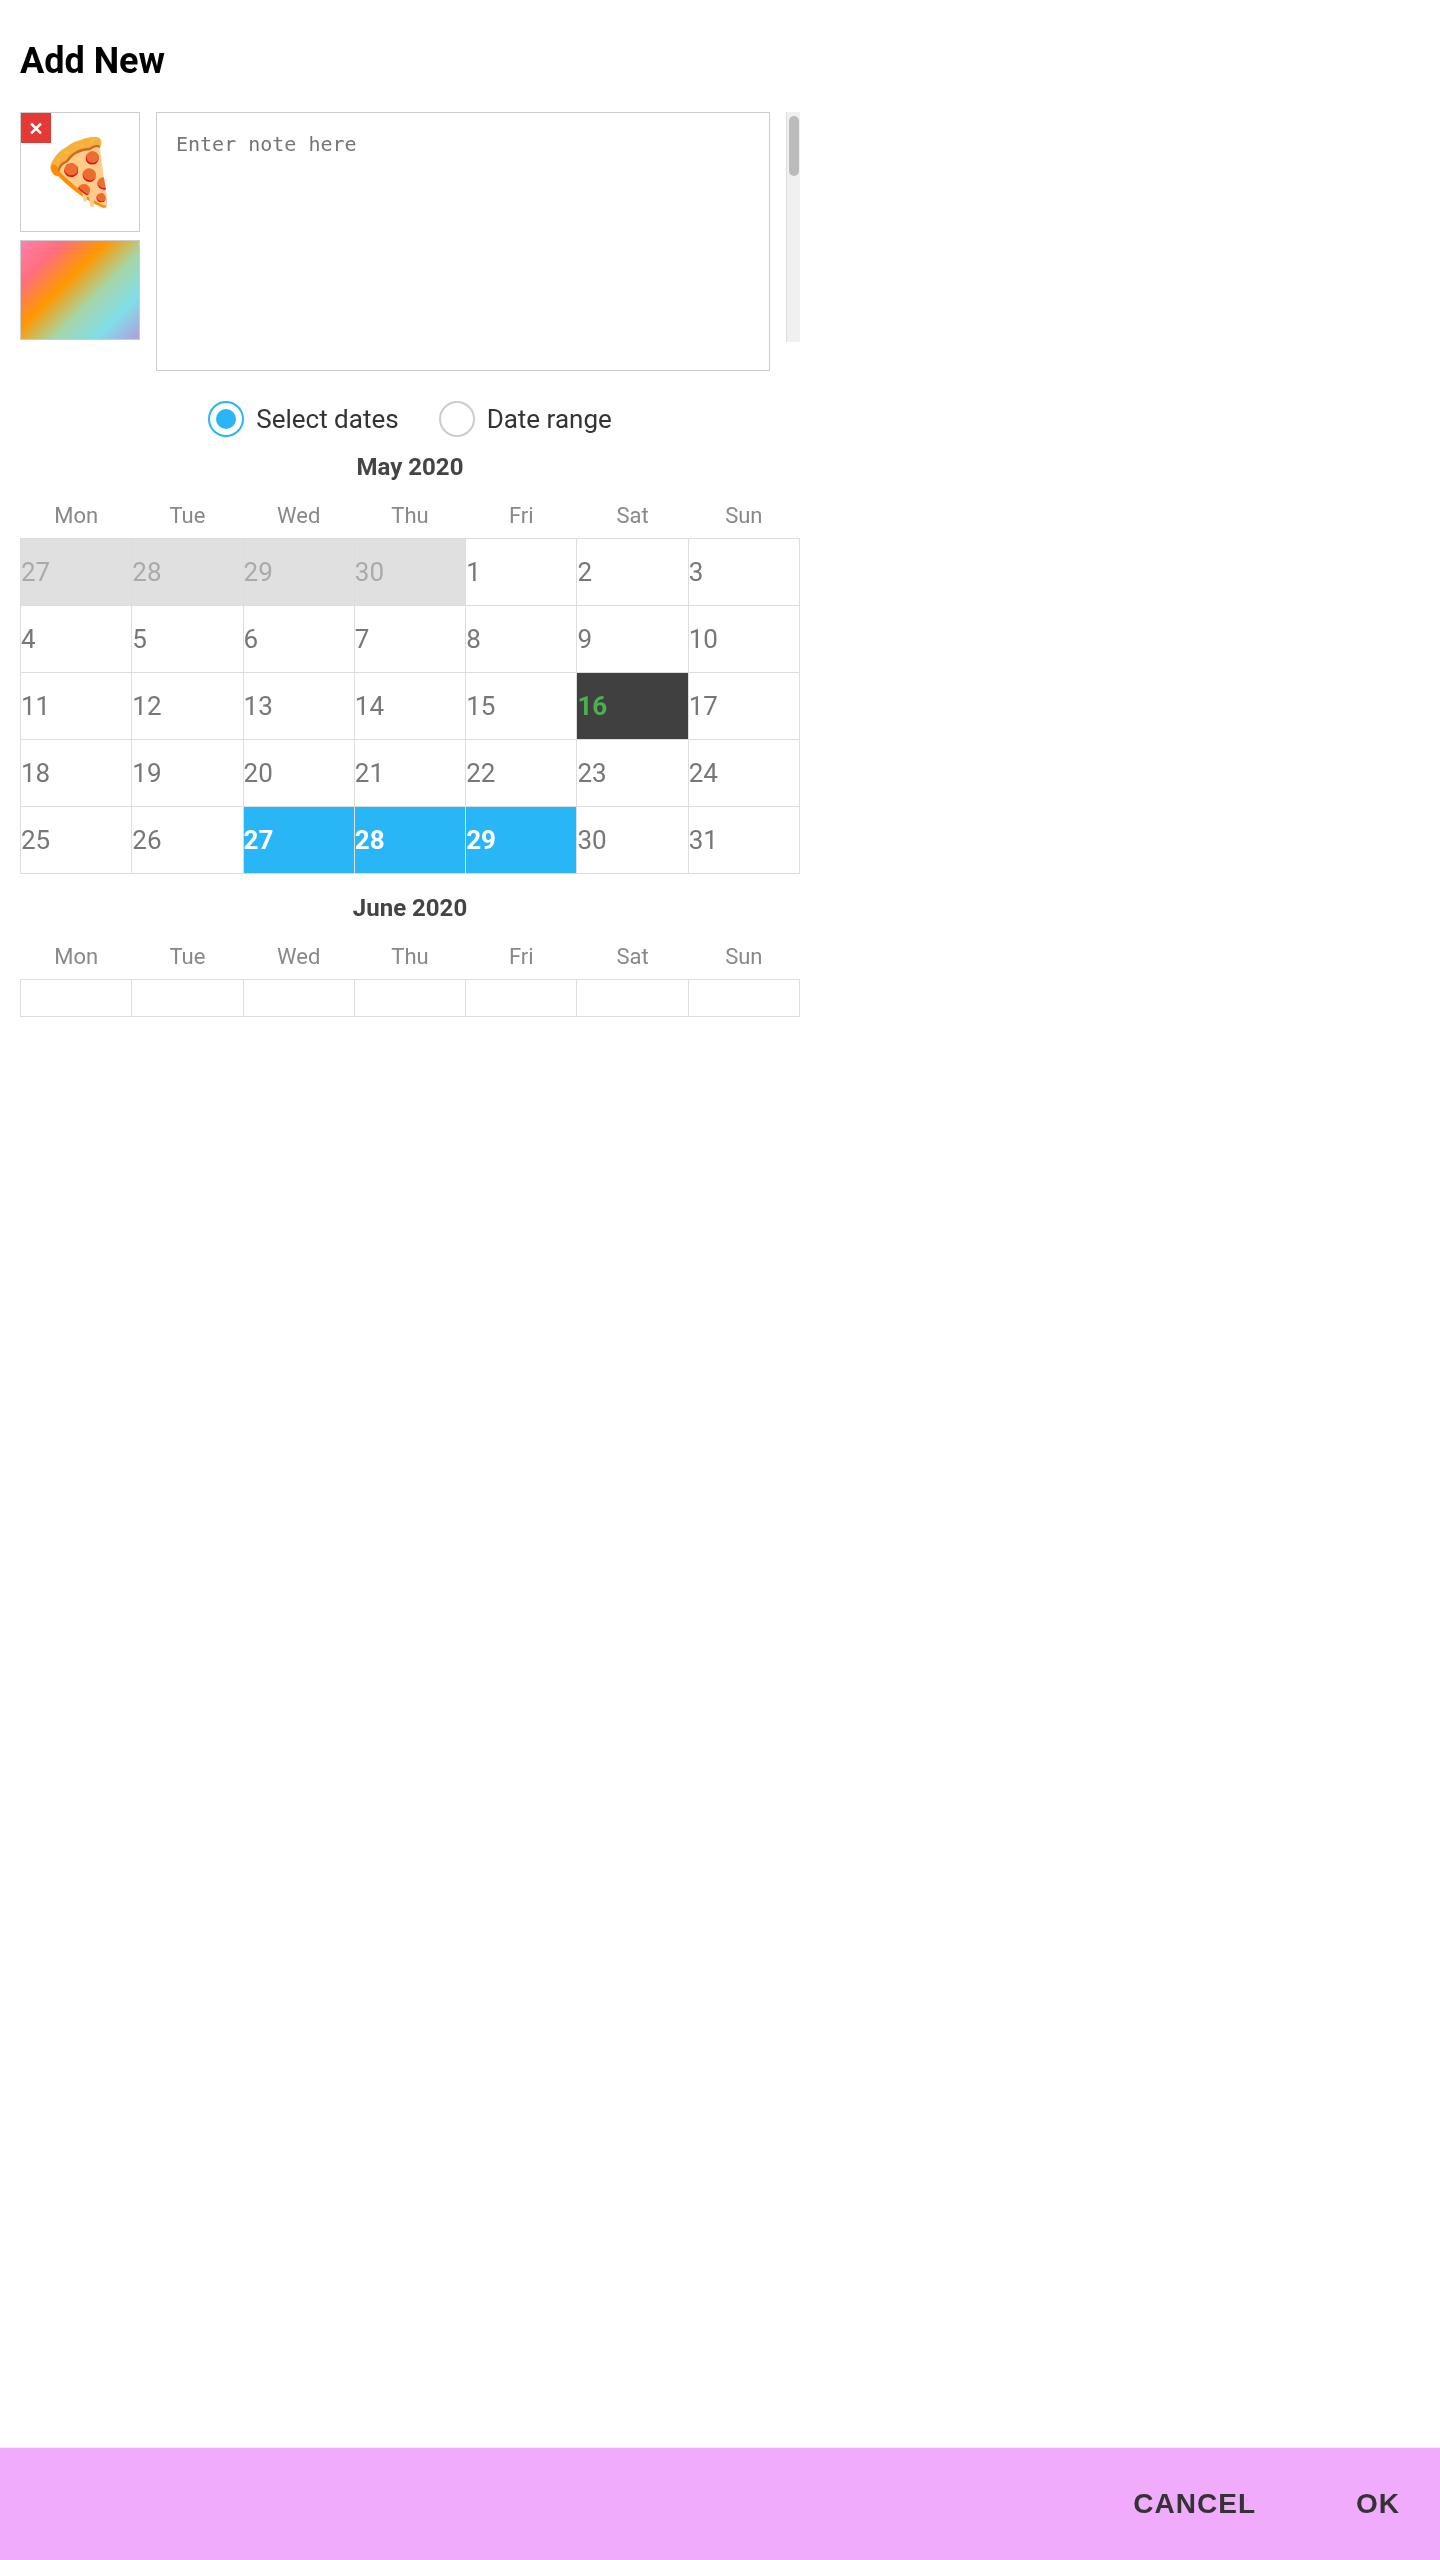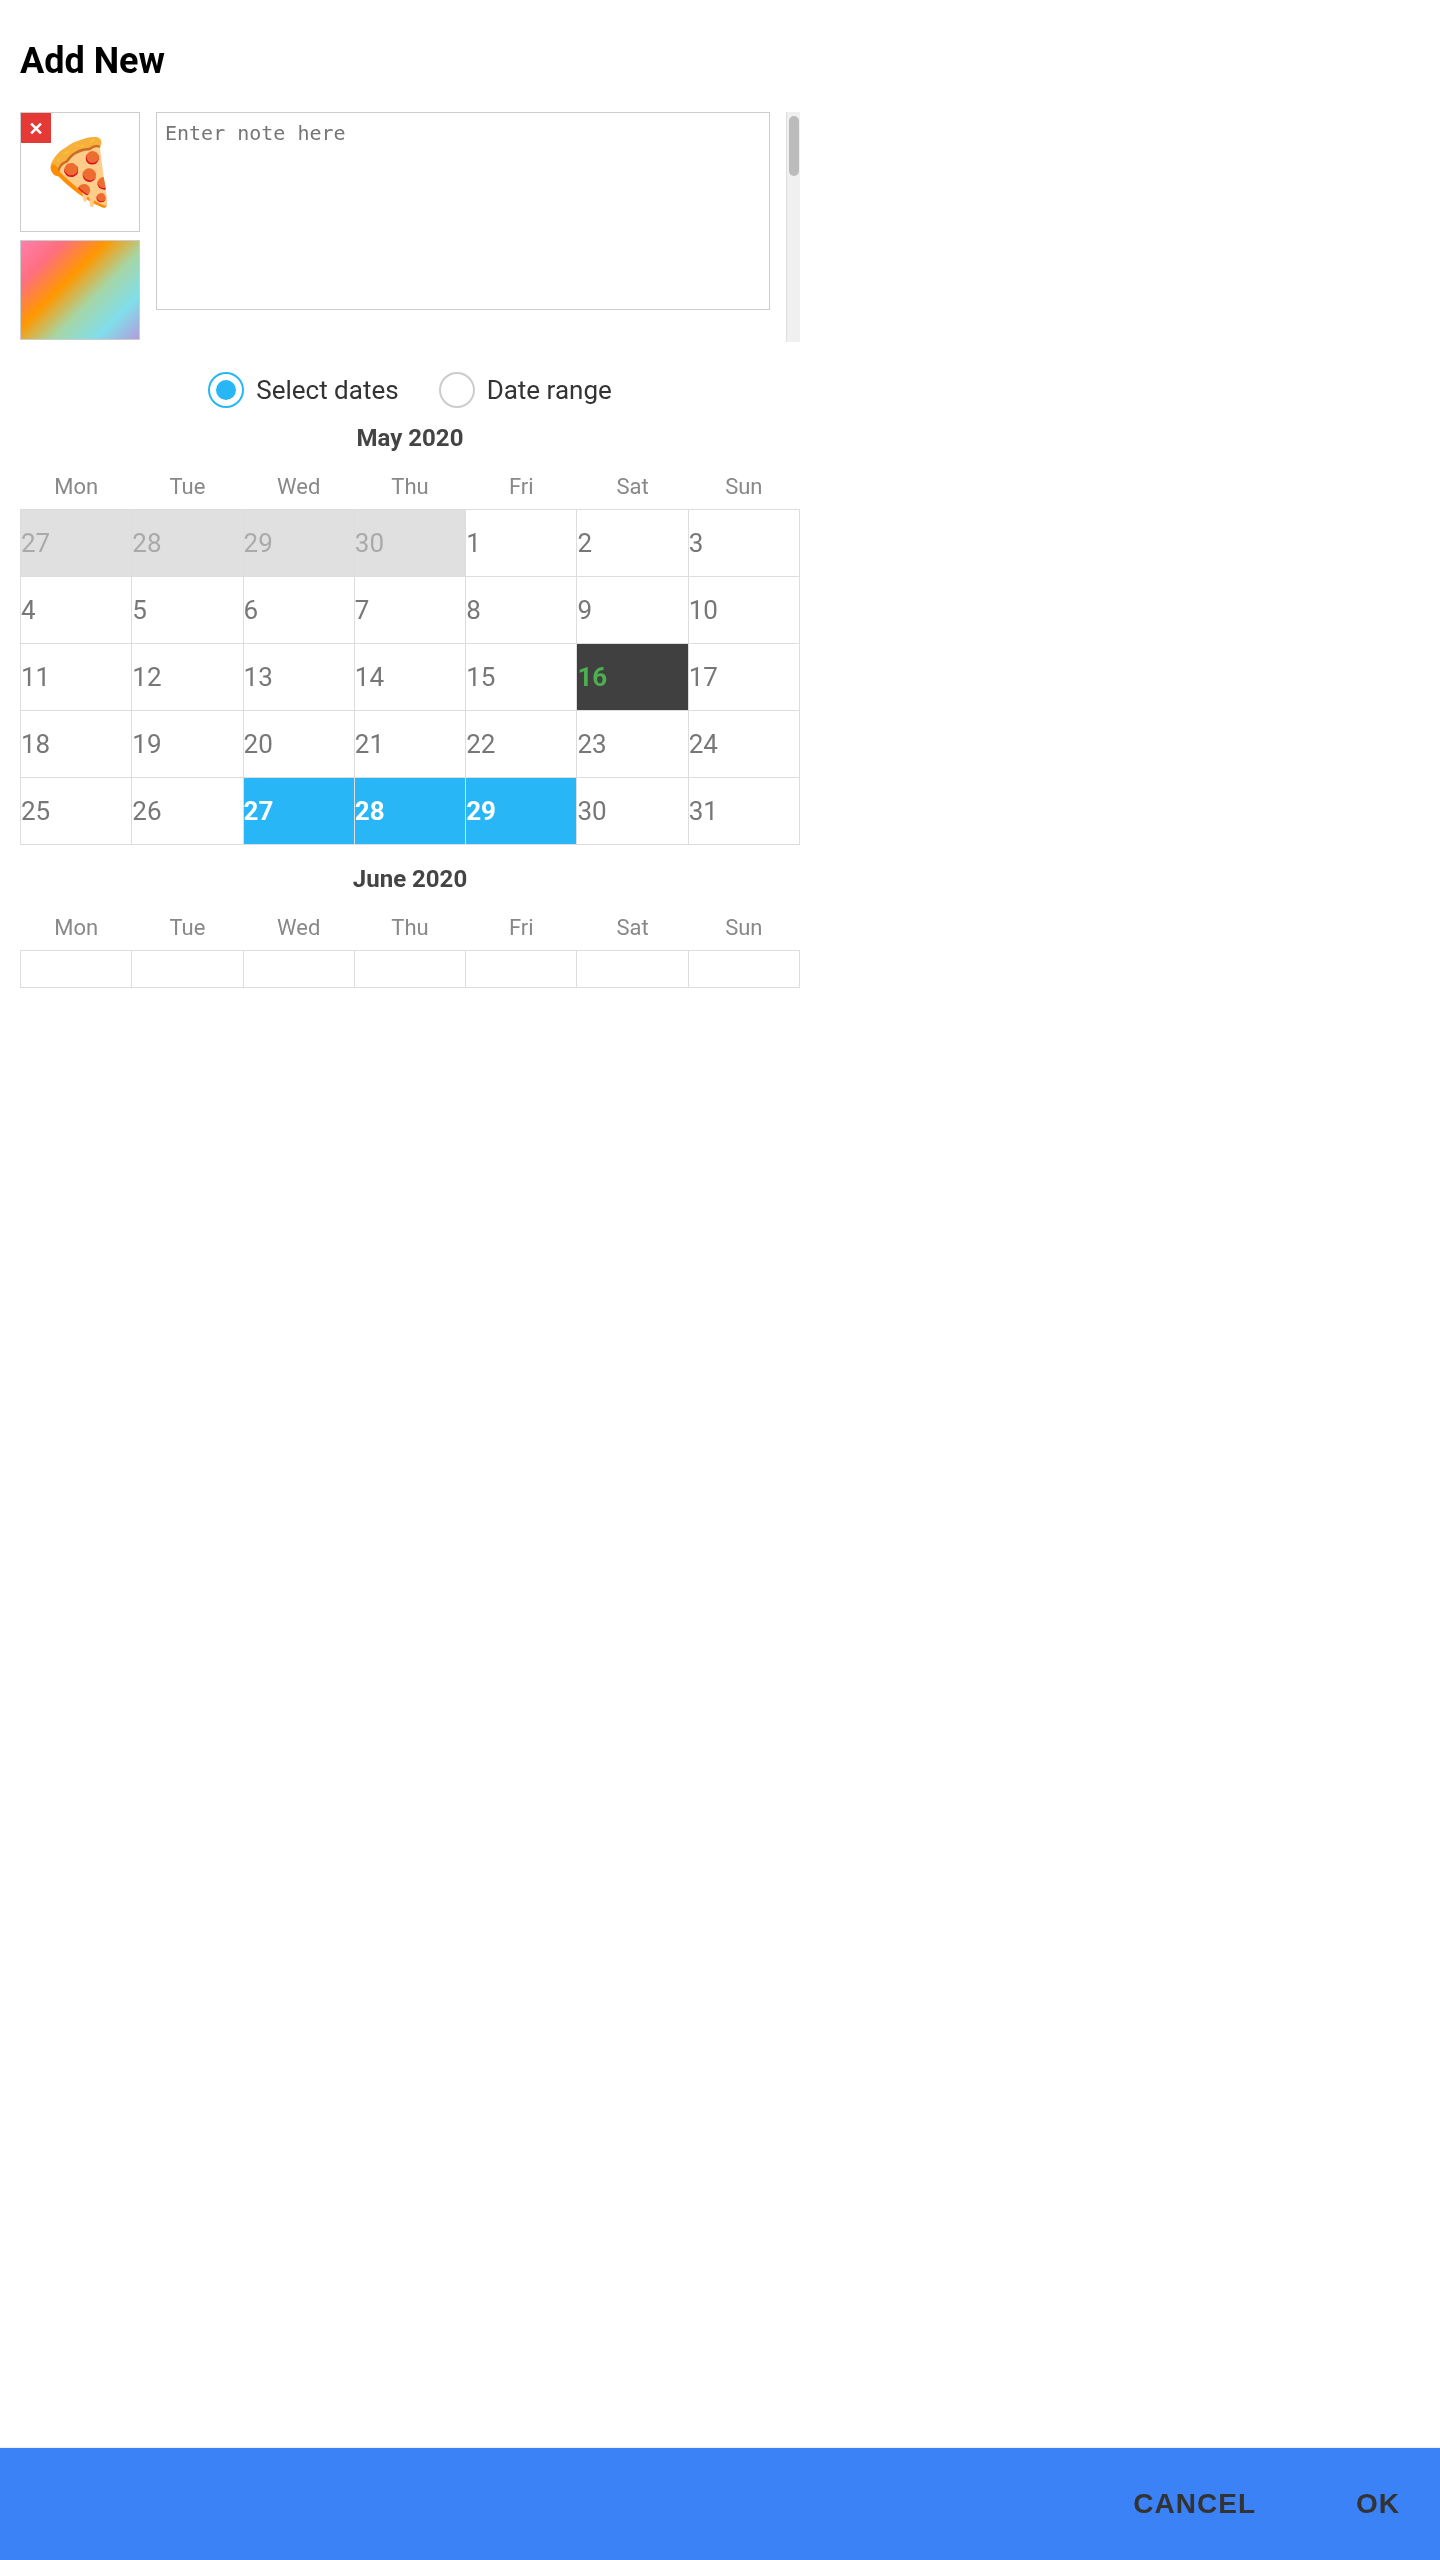--- a/index.html
+++ b/index.html
@@ -66,23 +66,23 @@
 
     .color-panel {
       width: 120px;
       height: 100px;
       border: 1px solid #ccc;
       background: linear-gradient(135deg, #ff80ab 0%, #ff6e7f 20%, #ff9800 40%, #a5d6a7 60%, #80deea 80%, #b39ddb 100%);
     }
 
     .note-input {
       flex: 1;
-      height: 198px;
+      height: 259px;
       border: 1px solid #ccc;
-      padding: 8px;
+      padding: 19px;
       font-size: 20px;
       color: #aaa;
       resize: none;
       outline: none;
     }
 
     .scrollbar-track {
       width: 14px;
       background: #f0f0f0;
       border-left: 1px solid #ddd;
@@ -195,21 +195,21 @@
     
     .footer {
       display: flex;
       justify-content: flex-end;
       gap: 60px;
       padding: 30px 20px;
       position: fixed;
       bottom: 0;
       left: 0;
       right: 0;
-      background: #3b82f6;
+      background: #f0abfc;
       border-top: 1px solid #eee;
     }
 
     .footer-btn {
       font-size: 28px;
       font-weight: bold;
       color: #333;
       background: none;
       border: none;
       cursor: pointer;

